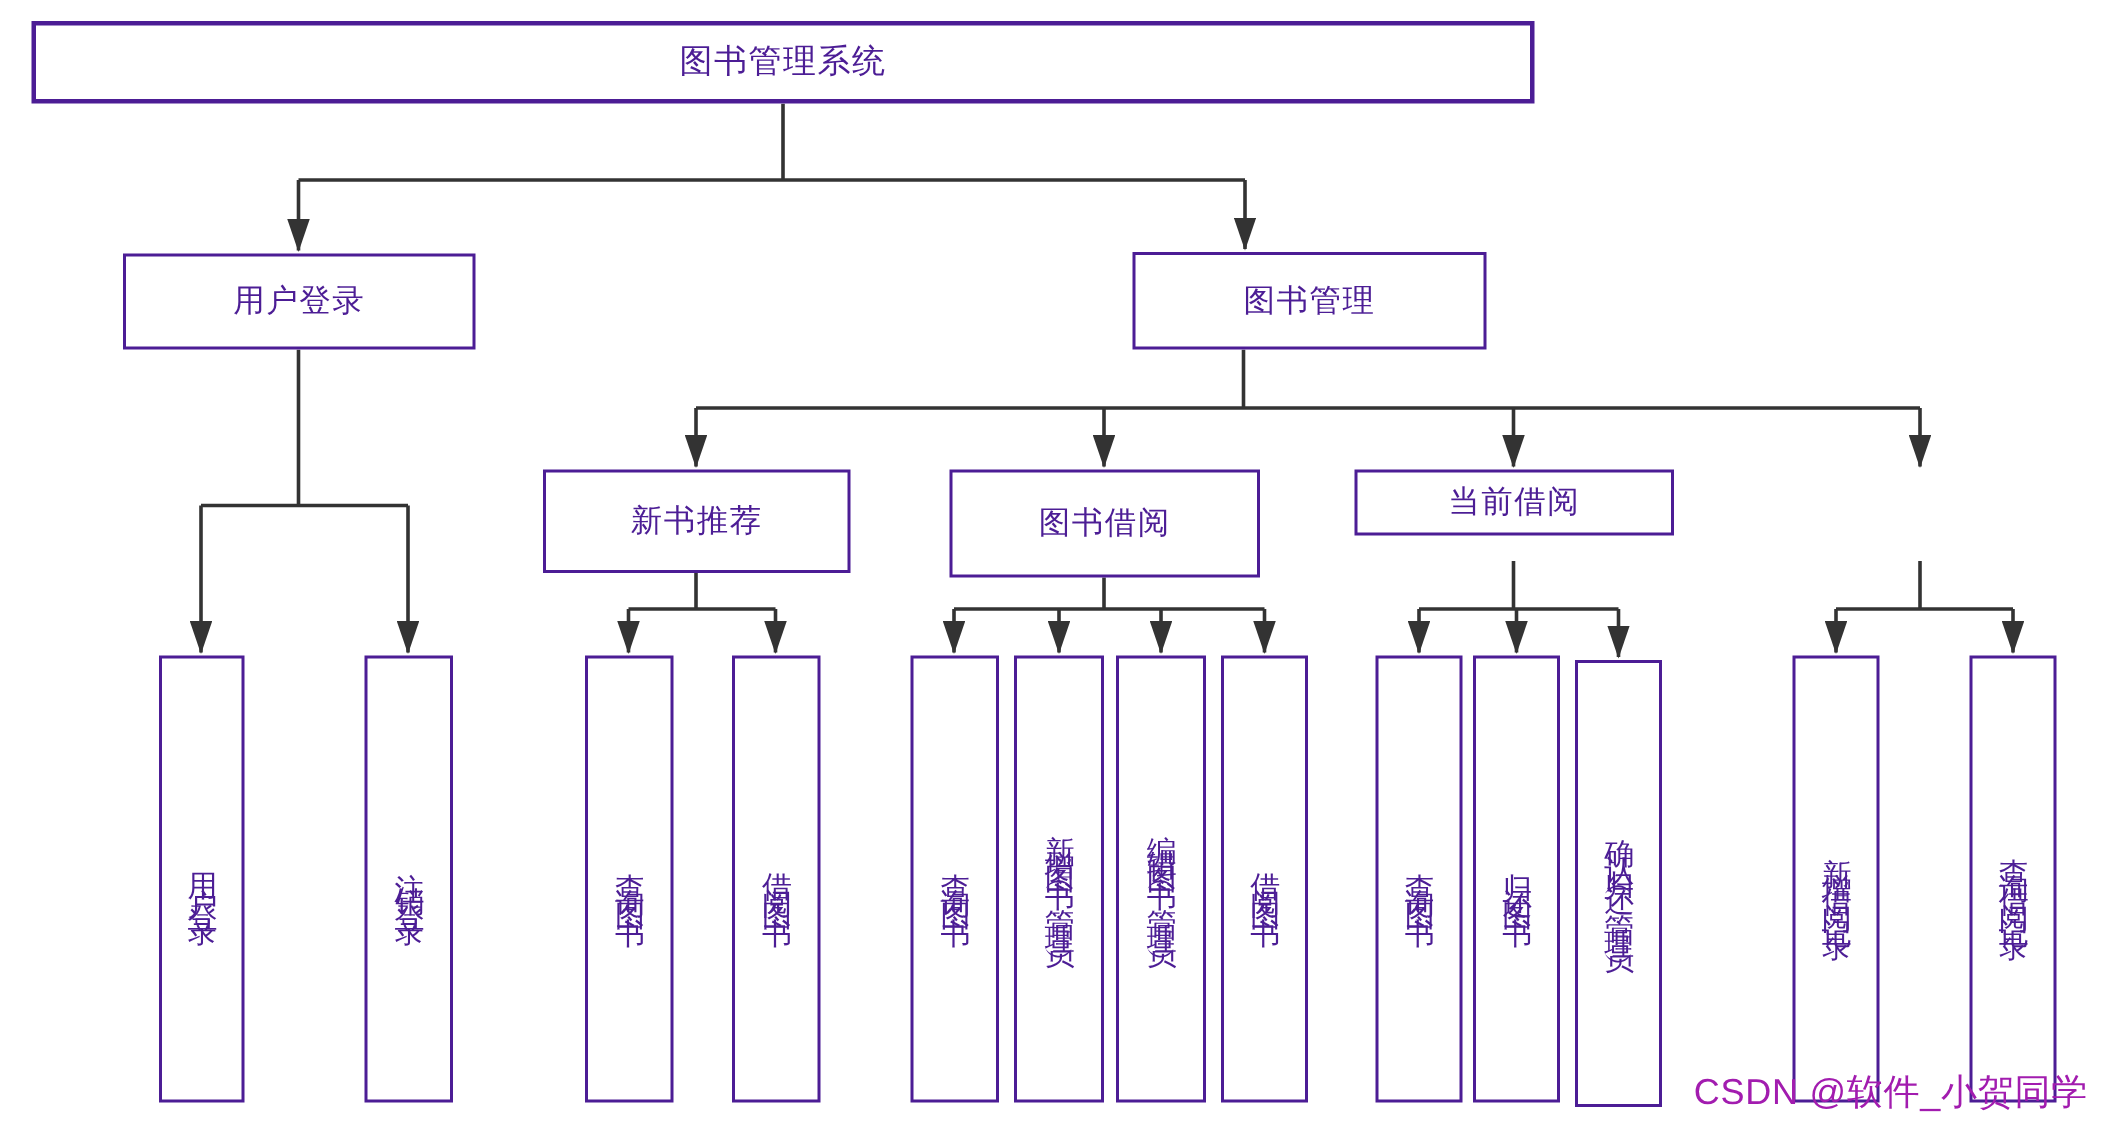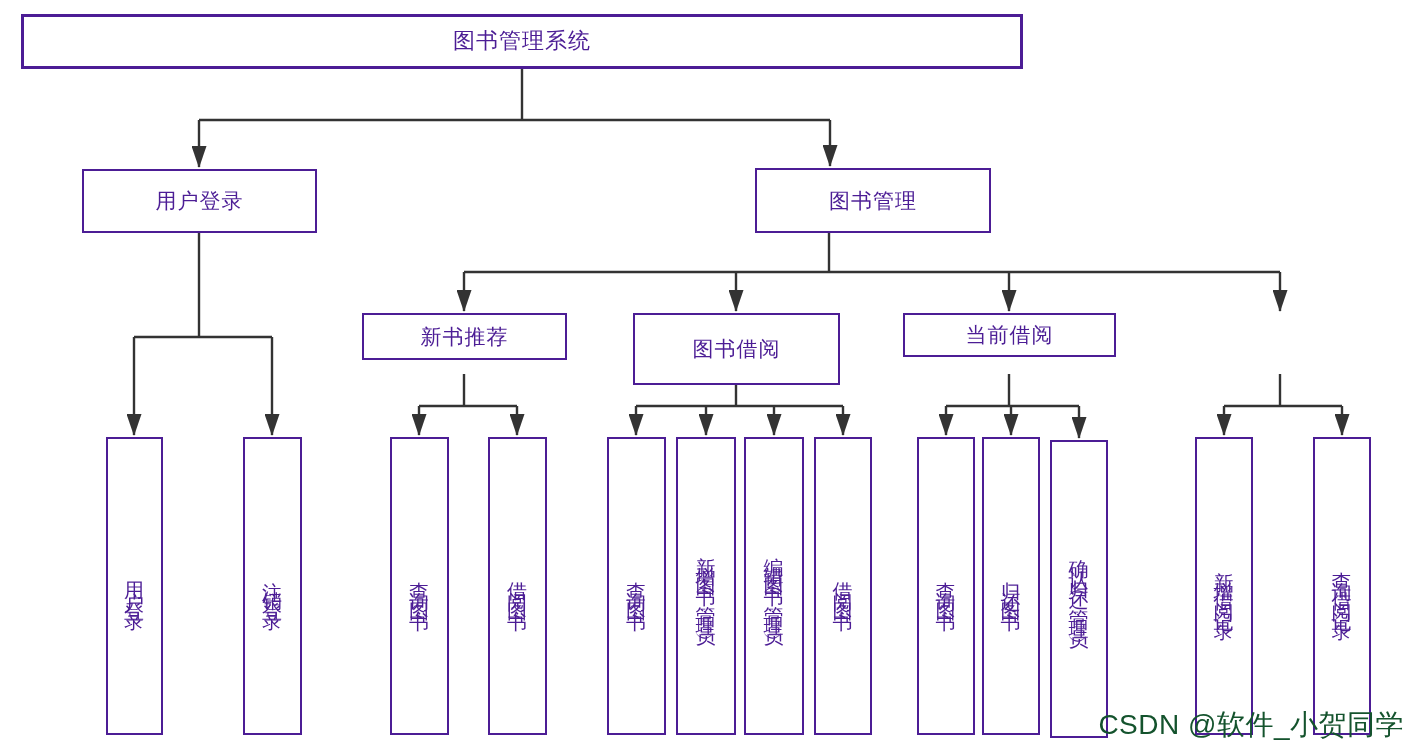--- a/index.html
+++ b/index.html
@@ -27,23 +27,23 @@
   .node.leaf{
     writing-mode:vertical-rl;
     text-orientation:mixed;
     font-size:20px;
     letter-spacing:10px;
     line-height:1;
     white-space:normal;
   }
   .watermark{
     position:absolute;
-    right:1px;bottom:3px;
-    font-size:28px;
-    color:#14532d;
+    right:13px;bottom:3px;
+    font-size:24px;
+    color:#a21caf;
     letter-spacing:0.5px;
     z-index:10;
   }
 </style>
 </head>
 <body>
 
 <div class="stage">
 
   <svg class="wires" width="1405" height="747" viewBox="0 0 1405 747" fill="none" stroke="#333333" stroke-width="2.4">
@@ -92,21 +92,21 @@
     <path d="M1224,406 H1342"></path>
     <path d="M1224,406 V435" marker-end="url(#arr)"></path>
     <path d="M1342,406 V435" marker-end="url(#arr)"></path>
   </svg>
 
   <div class="node root" style="left:21px;top:14px;width:1002px;height:55px;">图书管理系统</div>
 
   <div class="node" style="left:82px;top:169px;width:235px;height:64px;">用户登录</div>
   <div class="node" style="left:711px;top:168px;width:236px;height:65px;margin-left:44px;">图书管理</div>
 
-  <div class="node" style="left:362px;top:313px;width:205px;height:47px;">新书推荐</div>
+  <div class="node" style="left:362px;top:313px;width:205px;height:69px;">新书推荐</div>
   <div class="node" style="left:633px;top:313px;width:207px;height:72px;">图书借阅</div>
   <div class="node" style="left:903px;top:313px;width:213px;height:44px;">当前借阅</div>
 
   <div class="node leaf" style="left:106px;top:437px;width:57px;height:298px;">用户登录</div>
   <div class="node leaf" style="left:243px;top:437px;width:59px;height:298px;">注销登录</div>
 
   <div class="node leaf" style="left:390px;top:437px;width:59px;height:298px;">查询图书</div>
   <div class="node leaf" style="left:488px;top:437px;width:59px;height:298px;">借阅图书</div>
 
   <div class="node leaf" style="left:607px;top:437px;width:59px;height:298px;">查询图书</div>

